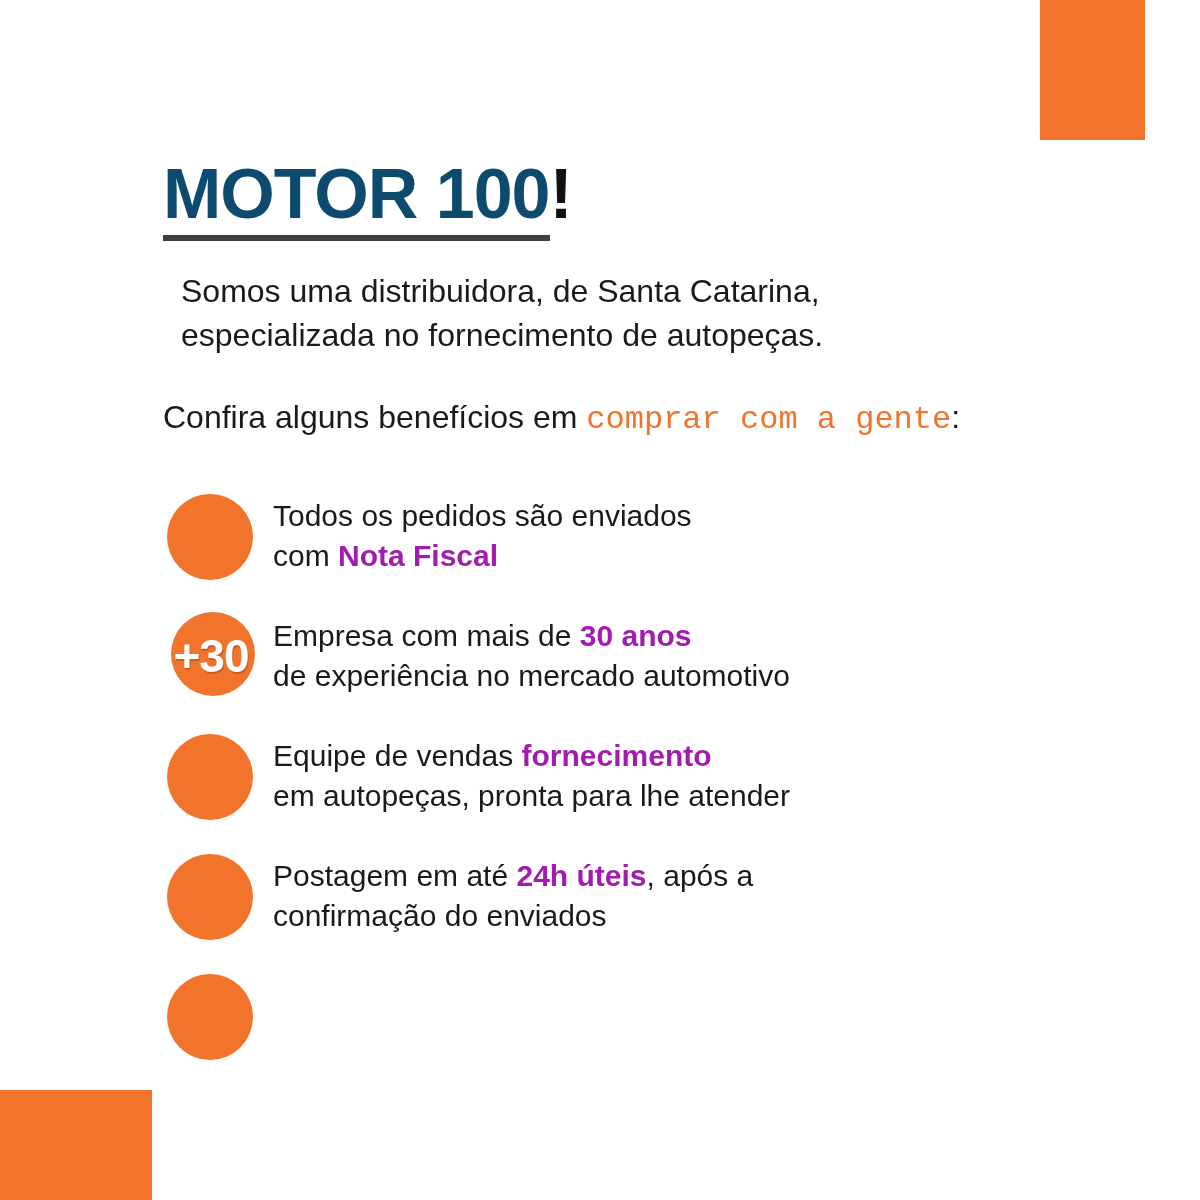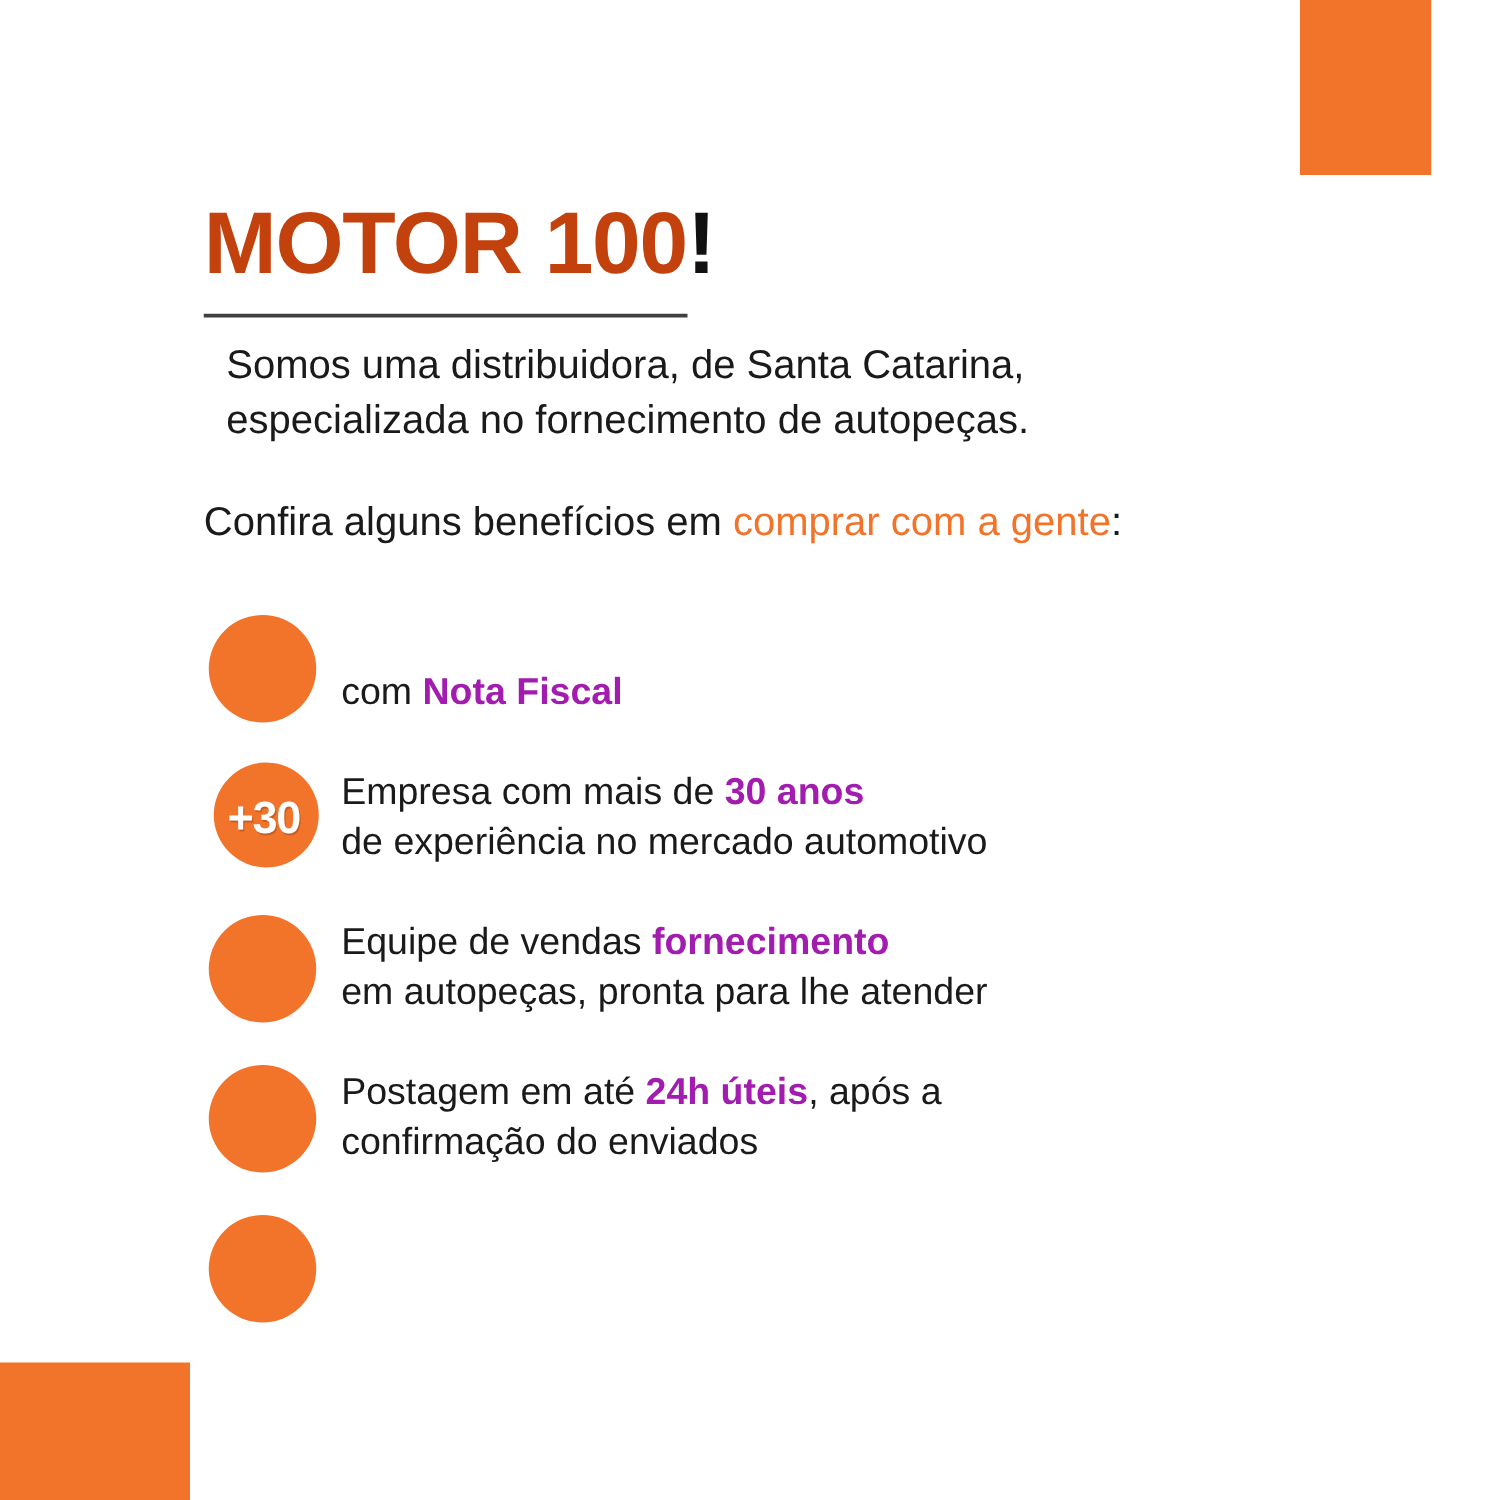--- a/index.html
+++ b/index.html
@@ -48,42 +48,43 @@
     font-weight: bold;
     letter-spacing: -1px;
     color: #111111;
     line-height: 1.05;
   }
   .headline-line2 {
     display: inline-block;
     margin-top: 4px;
   }
   .brand {
-    color: #c2410c;
-    border-bottom: 3px solid #404040;
-    padding-bottom: 18px;
+    color: #0c4a6e;
+    border-bottom: 6px solid #404040;
+    padding-bottom: 2px;
   }
   .bang {
     color: #111111;
   }
 
   
   .intro {
     margin: 38px 0 0 18px;
     font-size: 32px;
     line-height: 1.38;
     color: #1a1a1a;
   }
   .subintro {
     margin: 42px 0 0 0;
     font-size: 32px;
     color: #1a1a1a;
   }
   .accent {
     color: #F2732A;
+    font-family: Liberation Mono, monospace;
   }
   .accent-b {
     color: #a21caf;
     font-weight: bold;
   }
 
   
   .benefits {
     margin-top: 46px;
     list-style: none;
@@ -120,21 +121,21 @@
   
   .badge-number {
     position: absolute;
     left: 0;
     top: 0;
     width: 96px;
     height: 96px;
     display: flex;
     align-items: center;
     justify-content: center;
-    font-size: 36px;
+    font-size: 46px;
     font-weight: bold;
     color: #ffffff;
     letter-spacing: -1px;
     text-shadow: 1px 2px 0 rgba(0,0,0,0.18);
   }
 
   svg { display: block; }
 </style>
 </head>
 <body>
@@ -171,21 +172,21 @@
           <rect x="38" y="48" width="10" height="4" fill="#F2732A"></rect>
           <rect x="54" y="48" width="10" height="4" fill="#F2732A"></rect>
           <rect x="38" y="56" width="10" height="4" fill="#F2732A"></rect>
           <rect x="54" y="56" width="10" height="4" fill="#F2732A"></rect>
           <rect x="38" y="66" width="26" height="4" fill="#F2732A"></rect>
           <path d="M22 34 a9 9 0 0 1 18 0 v22 a9 9 0 0 1 -18 0 z" fill="#ffffff"></path>
           <path d="M26 34 a5 5 0 0 1 10 0 v20 a5 5 0 0 1 -10 0 z" fill="#e8e8e8"></path>
         </svg>
       </div>
       <div class="benefit-text">
-        <br>
+        <span>Todos os pedidos são enviados</span><br>
         <span>com </span><span class="accent-b">Nota Fiscal</span>
       </div>
     </li>
 
     <li class="benefit">
       <div class="benefit-icon">
         <div class="circle" style="left:8px; top:4px; width:84px; height:84px;"></div>
         <div class="badge-number">+30</div>
       </div>
       <div class="benefit-text">

